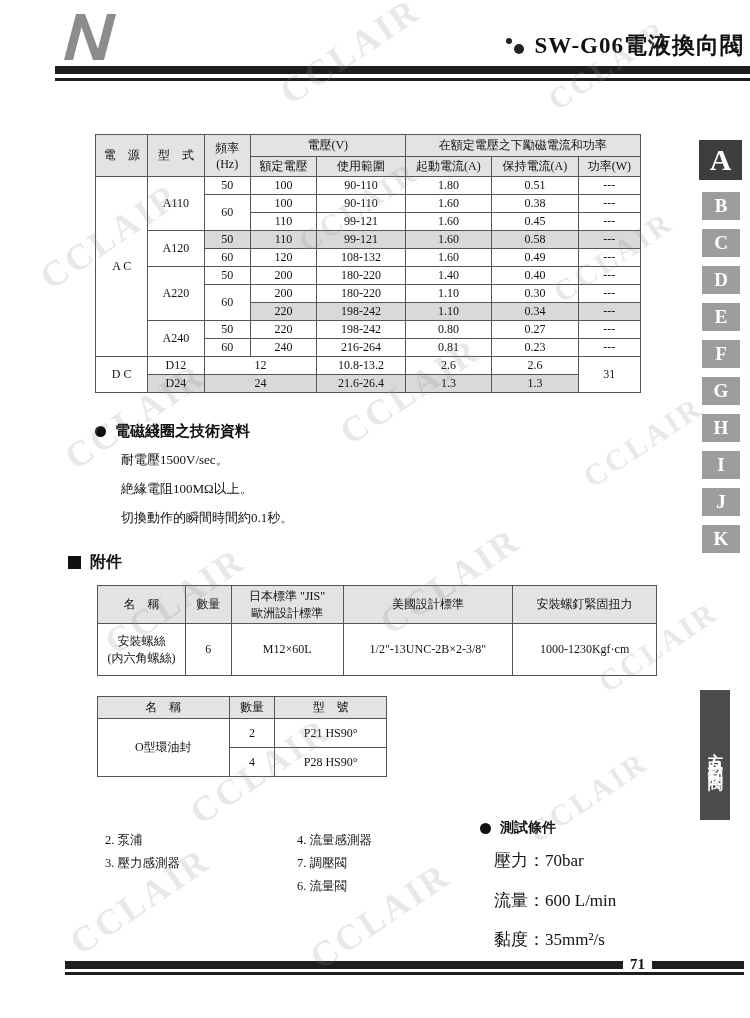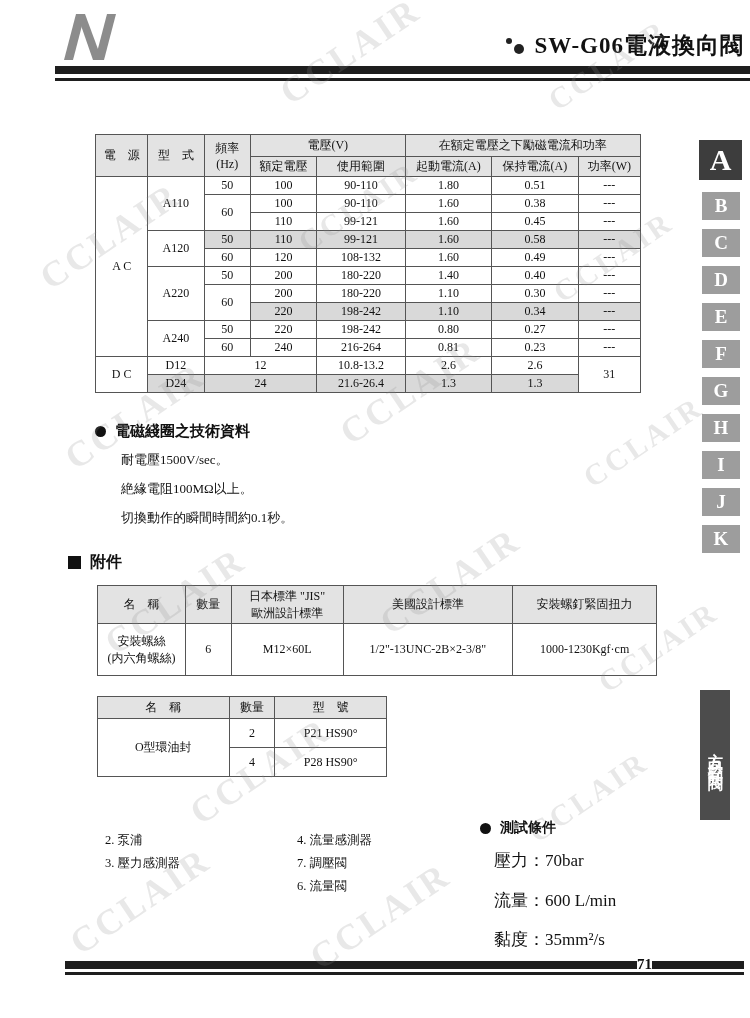--- a/index.html
+++ b/index.html
@@ -67,21 +67,21 @@
   .press-cols { display:flex; margin-top:13px; }
   .sys { margin-left:27px; width:330px; }
   .sys .sec-head, .cond .sec-head { font-size:14px; }
   .sys-cols { display:flex; margin:10px 0 0 10px; }
   .sys-col1 { width:195px; }
   .sys-col2 { width:130px; }
   .sys p { font-size:12.5px; line-height:1.85; }
   .cond { margin-left:55px; }
   .cond p { margin:9px 0 0 14px; font-size:17px; line-height:1.8; }
   
-  .footer { position:absolute; left:65px; right:6px; top:956px; display:flex; align-items:center; gap:0; z-index:2; }
+  .footer { position:absolute; left:65px; right:6px; top:956px; display:flex; align-items:center; gap:7px; z-index:2; }
   .fbar-long { flex:1; height:8px; background:#1e1e1e; }
   .pagenum { font-size:15px; font-weight:bold; }
   .fbar-short { width:92px; height:8px; background:#1e1e1e; }
   .fbar-thin { position:absolute; left:65px; right:6px; top:972px; height:3px; background:#1e1e1e; z-index:2; }
 </style>
 </head>
 <body>
 
 <div class="page">
 

